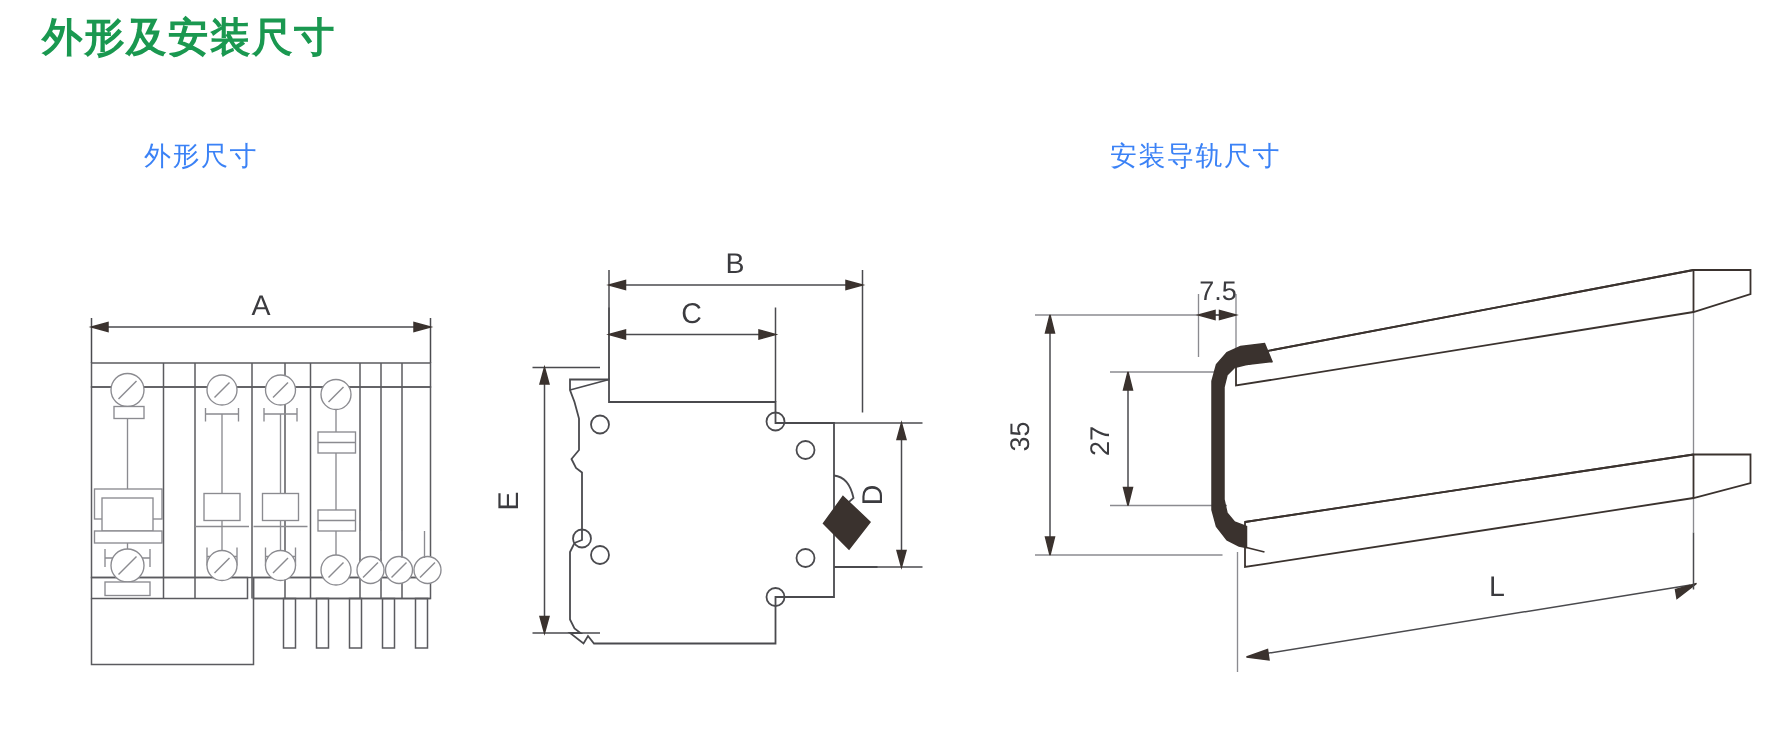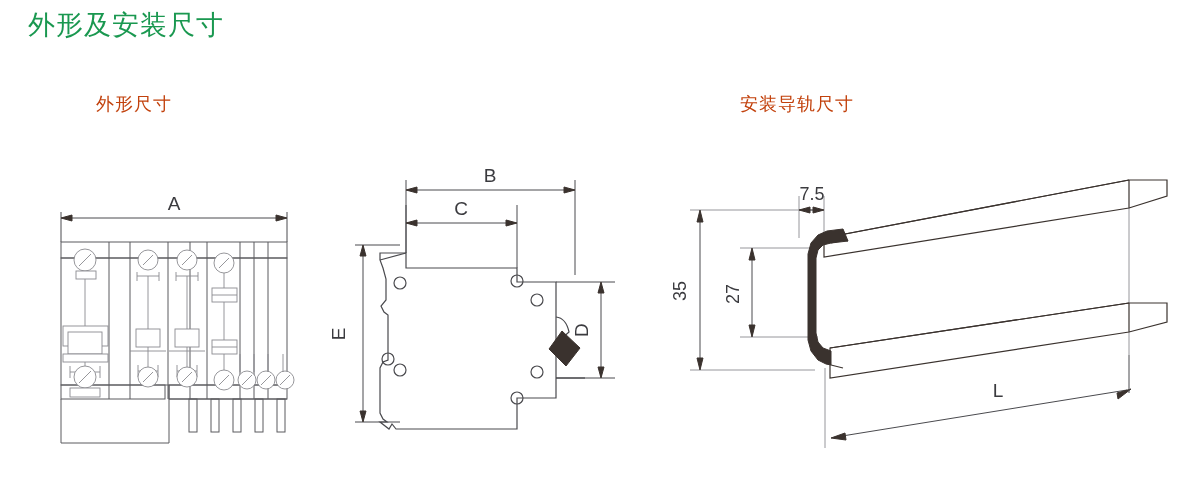--- a/index.html
+++ b/index.html
@@ -12,30 +12,30 @@
     height: 488px;
     position: relative;
     font-family: "Liberation Sans", "DejaVu Sans", sans-serif;
     overflow: hidden;
   }
   #page-title {
     position: absolute;
     left: 28px;
     top: 12px;
     font-size: 27px;
-    font-weight: normal;
+    font-weight: bold;
     color: #1a9850;
     letter-spacing: 1px;
     line-height: 1;
     white-space: nowrap;
   }
   .subtitle {
     position: absolute;
     font-size: 18px;
-    color: #c2410c;
+    color: #3b82f6;
     white-space: nowrap;
     letter-spacing: 1px;
   }
   #subtitle-left  { left: 96px;  top: 92px; }
   #subtitle-right { left: 740px; top: 92px; font-family: Liberation Serif, serif; }
 
   #figures {
     position: absolute;
     left: 0;
     top: 0;

